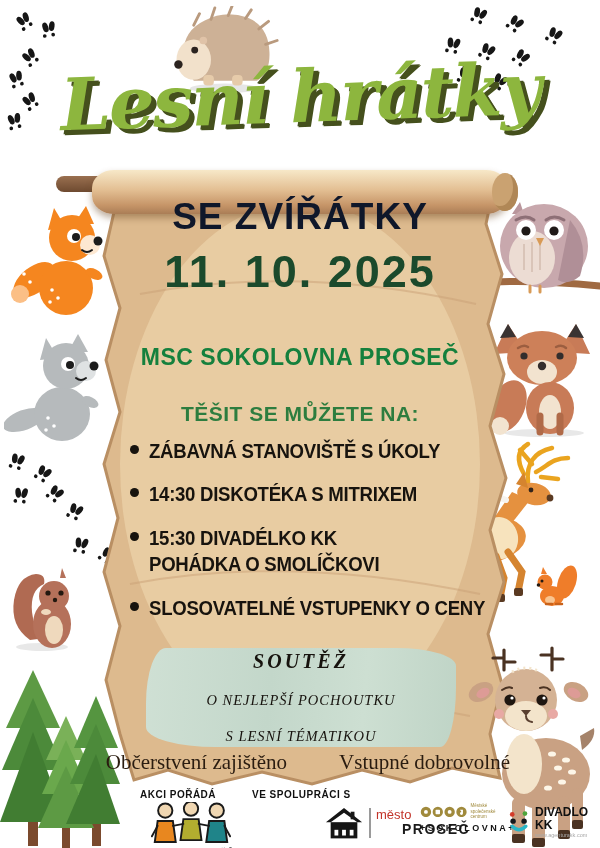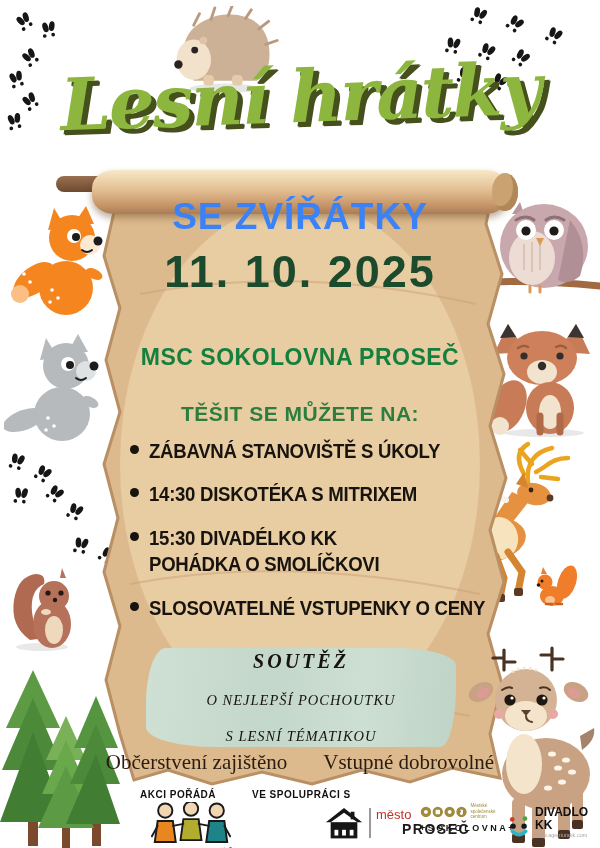--- a/index.html
+++ b/index.html
@@ -21,58 +21,58 @@
   .curl{left:492px;top:173px;width:26px;height:38px;border-radius:50%;background:#caa271;
         box-shadow:inset -5px -5px 0 #b08756;z-index:2;}
 
   
   .title{left:0;top:54px;width:600px;text-align:center;z-index:4;
          font-family:"DejaVu Serif",serif;font-style:italic;font-weight:bold;
          font-size:72px;letter-spacing:-2px;white-space:nowrap;color:#8db63e;
          text-shadow:4px 4px 0 #45501d,5px 5px 0 #45501d;transform:rotate(-2deg);}
 
   .textcol{left:90px;width:420px;text-align:center;z-index:3;}
-  .subtitle{top:196px;font-size:37px;font-weight:800;color:#3b82f6;letter-spacing:1px;}
+  .subtitle{top:196px;font-size:37px;font-weight:800;color:#0f172a;letter-spacing:1px;}
   .date{top:246px;font-size:45px;font-weight:800;color:#1b4a2c;letter-spacing:2px;}
   .time{top:304px;font-size:31px;font-weight:800;color:#1b4a2c;letter-spacing:1px;}
   .venue{top:344px;font-size:23px;font-weight:800;color:#15803d;letter-spacing:.5px;}
   .heading{top:402px;font-size:21px;font-weight:800;color:#2d7d3f;letter-spacing:.5px;}
 
   .bullets{left:130px;top:438px;width:360px;margin:0;padding:0;list-style:none;z-index:3;}
   .bullets li{display:flex;align-items:flex-start;margin-bottom:17px;}
   .dot{width:9px;height:9px;border-radius:50%;background:#17130e;margin:7px 10px 0 0;flex:none;}
   .btxt{display:inline-block;transform:scaleX(.93);transform-origin:left;
         font-size:20px;line-height:1.32;font-weight:800;color:#17130e;
         letter-spacing:-.3px;white-space:nowrap;}
 
   .contest{left:146px;top:648px;width:310px;height:99px;z-index:3;
            background:linear-gradient(95deg,#cfe0d4,#c3d7ca 40%,#cddfd2 70%,#bfd4c6);
            border-radius:20px 60px 16px 70px/55px 18px 60px 20px;
            display:flex;flex-direction:column;justify-content:center;align-items:center;
            font-family:"Liberation Serif",serif;color:#17130e;}
   .contest-title{font-size:20px;font-weight:bold;font-style:italic;letter-spacing:3px;}
   .contest-line{font-size:14.5px;font-style:italic;letter-spacing:1px;margin-top:19px;}
 
-  .notes{left:90px;top:750px;width:420px;display:flex;justify-content:center;gap:36px;z-index:3;
+  .notes{left:90px;top:750px;width:420px;display:flex;justify-content:flex-end;gap:52px;z-index:3;
          font-family:"Liberation Serif",serif;font-size:21px;color:#2a1c10;white-space:nowrap;}
 
   
   .lab{top:789px;font-size:10px;font-weight:800;letter-spacing:.5px;color:#101010;z-index:3;}
   .logo{z-index:3;text-align:center;color:#101010;}
   .spolek{left:136px;top:802px;width:110px;}
   .spolek-name{font-size:9px;font-weight:bold;letter-spacing:1px;transform:rotate(-2deg);margin-top:1px;}
   .prosec{left:324px;top:806px;display:flex;align-items:center;gap:5px;text-align:left;}
   .prosec-bar{width:2px;height:30px;background:#9a9a9a;}
   .prosec-mesto{font-size:13px;color:#c23329;line-height:1;}
   .prosec-name{font-size:14px;font-weight:bold;letter-spacing:1.5px;color:#1a1a1a;line-height:1.2;margin-left:26px;}
   .sokol{left:420px;top:803px;width:86px;}
   .sokol-top{display:flex;align-items:center;gap:3px;justify-content:center;}
   .sokol-center{width:42px;font-size:4.5px;line-height:1.25;color:#a08a3c;text-align:left;}
   .sokol-name{font-size:9px;font-weight:bold;letter-spacing:2.5px;color:#141414;margin-top:3px;white-space:nowrap;}
-  .divadlo{left:508px;top:806px;display:flex;align-items:flex-end;gap:5px;text-align:left;}
+  .divadlo{left:508px;top:806px;display:flex;align-items:center;gap:5px;text-align:left;}
   .divadlo-name{font-size:12px;font-weight:bold;color:#101010;line-height:1.1;}
   .divadlo-web{font-size:5.5px;color:#a9a9a9;}
 </style>
 </head>
 <body>
 
 <div class="poster">
 
   <div>
     <span class="paw" style="left:16px;top:12px;transform:rotate(-30deg)"><svg viewBox="0 0 24 28">

